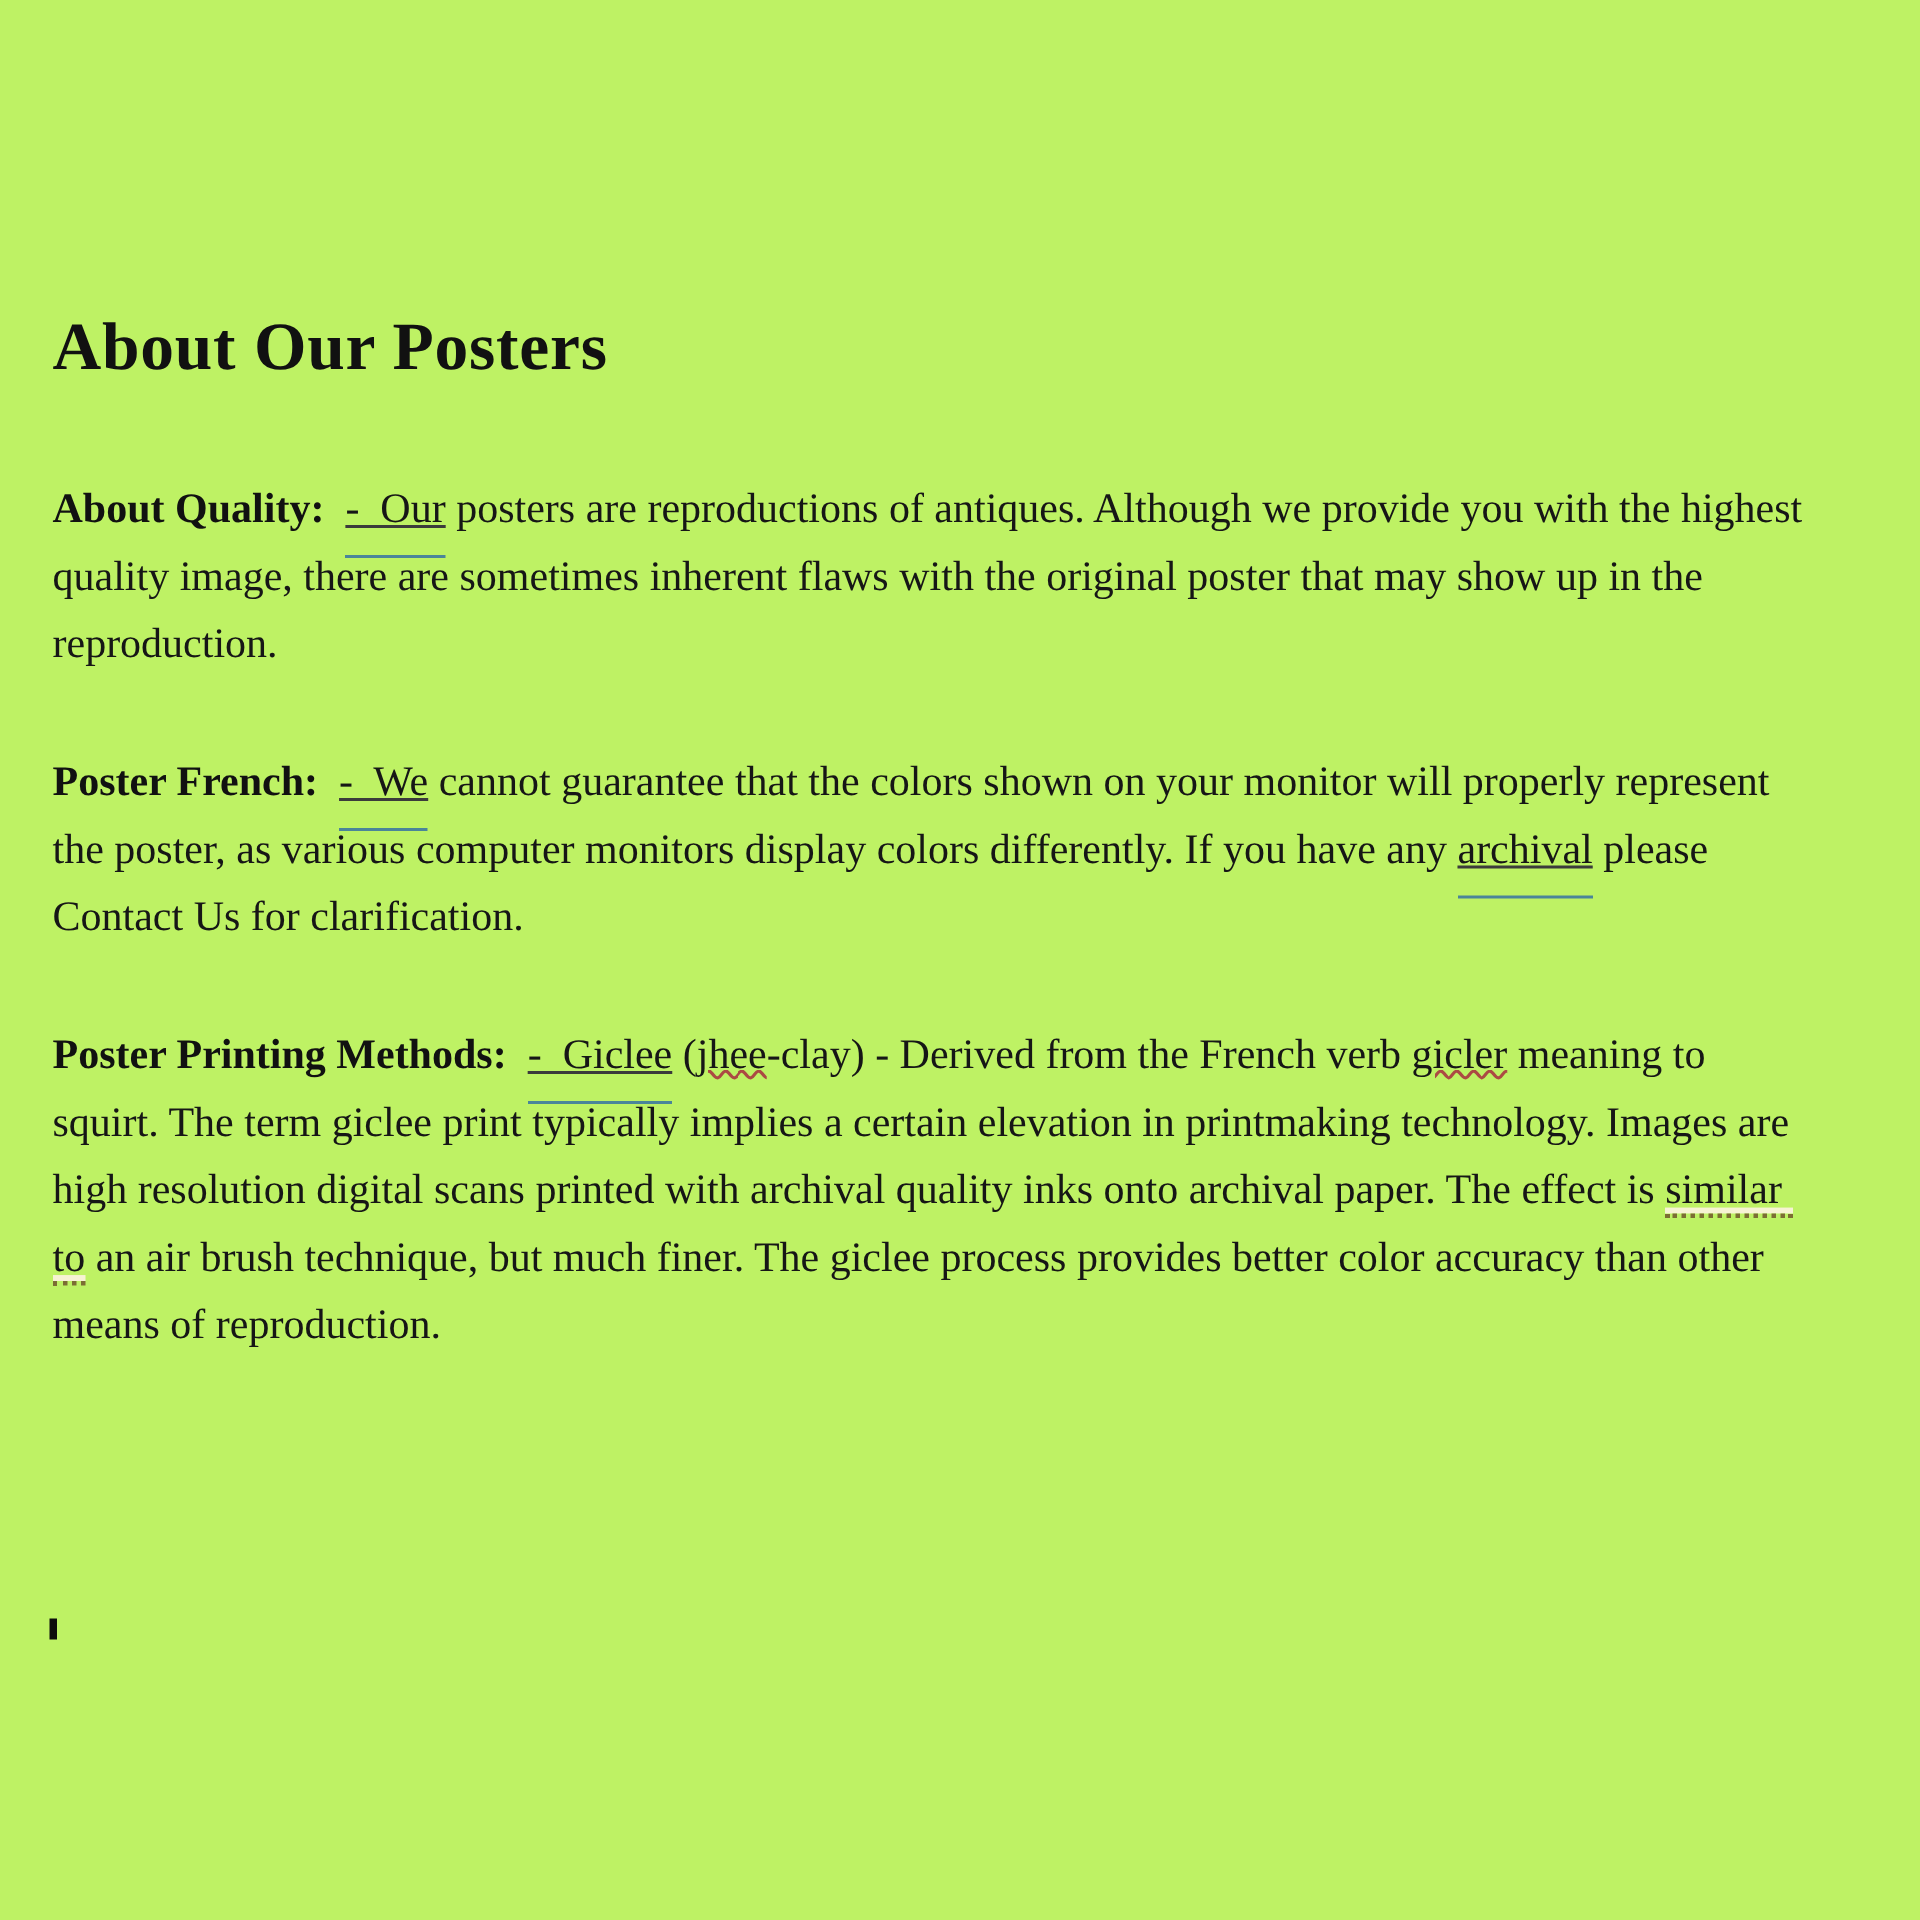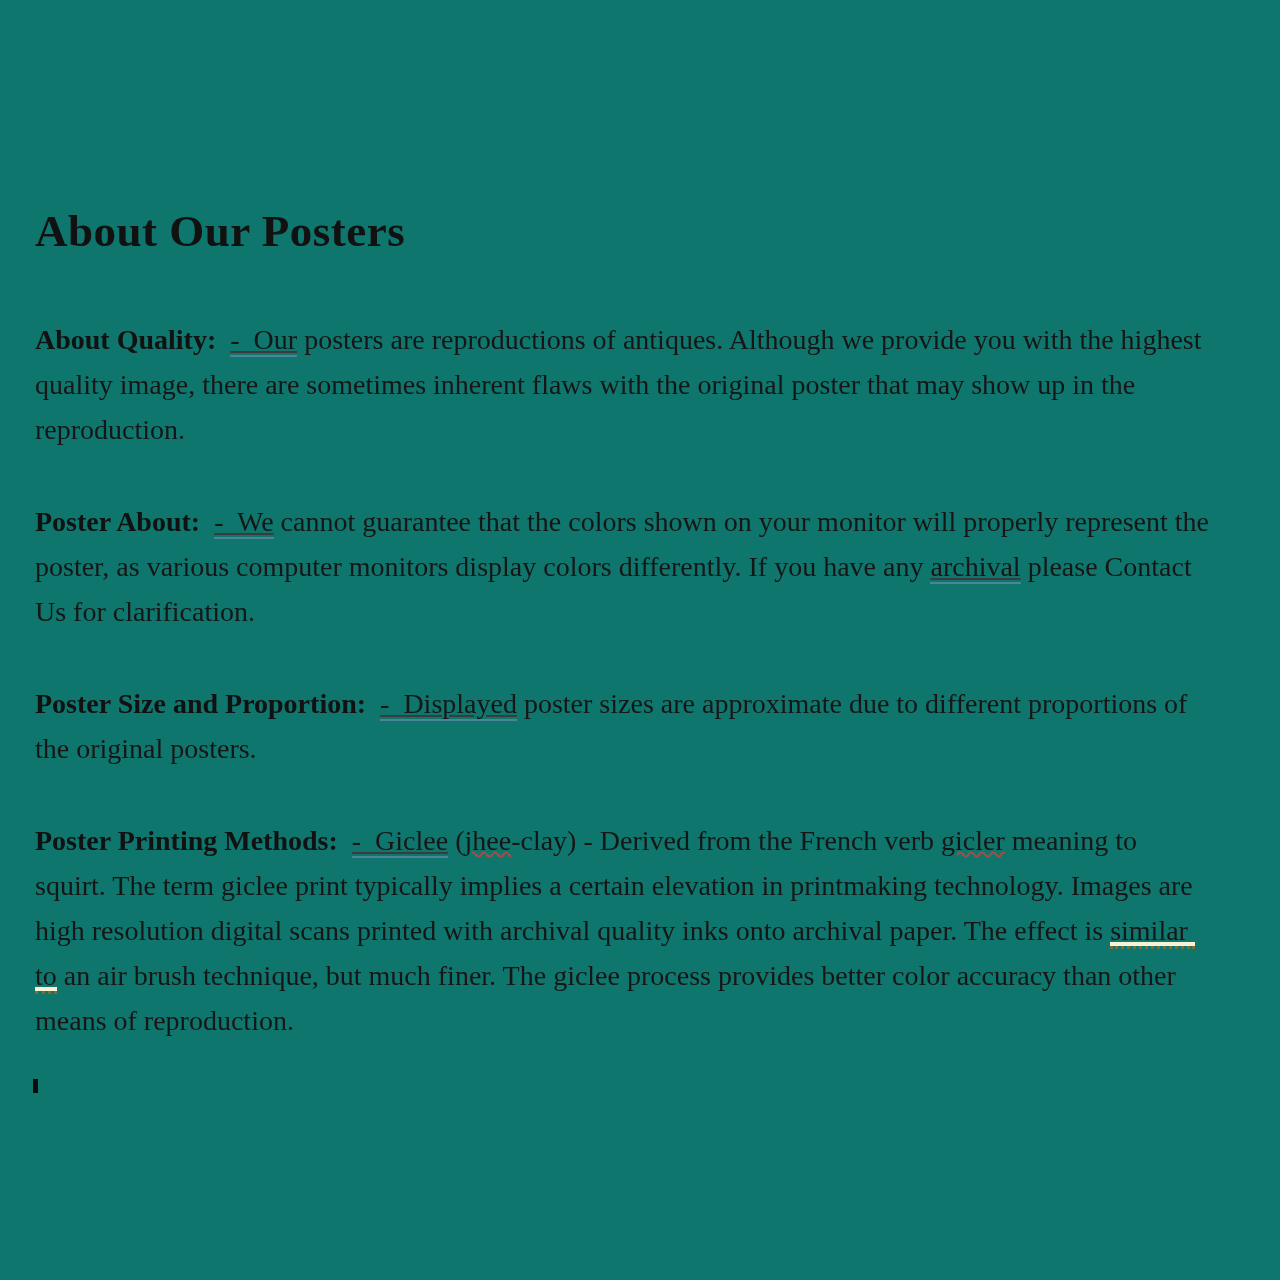--- a/index.html
+++ b/index.html
@@ -4,21 +4,21 @@
 <style>
   html, body {
     margin: 0;
     padding: 0;
     background: #ffffff;
   }
   .page {
     position: relative;
     width: 1280px;
     height: 1280px;
-    background: #0f766e;
+    background: #bef264;
     box-sizing: border-box;
     padding: 205px 70px 0 35px;
     font-family: "Liberation Serif", "DejaVu Serif", serif;
     color: #161616;
     overflow: hidden;
   }
   .page-title {
     font-size: 45px;
     font-weight: bold;
     letter-spacing: 0.5px;
@@ -32,21 +32,21 @@
     white-space: pre-wrap;
   }
   .seg-bold {
     font-weight: bold;
     color: #111111;
   }
   .seg-link {
     text-decoration: underline;
     text-decoration-color: #3b3b3b;
     border-bottom: 2px solid #4a8599;
-    padding-bottom: 0px;
+    padding-bottom: 15px;
     cursor: pointer;
   }
   .seg-spell {
     text-decoration: underline;
     text-decoration-style: wavy;
     text-decoration-color: #ab4a43;
     text-decoration-thickness: 2px;
   }
   .seg-dotted {
     border-bottom: 3px dotted #7c6e33;
@@ -61,18 +61,17 @@
     background: #0c0c0c;
   }
 </style>
 </head>
 <body>
 
 <div class="page">
   <h1 class="page-title">About Our Posters</h1>
   <div id="paragraphs">
       <p class="para"><span class="seg-bold">About Quality:</span><span>  </span><span class="seg-link">-  Our</span><span> posters are reproductions of antiques. Although we provide you with the highest quality image, there are sometimes inherent flaws with the original poster that may show up in the reproduction.</span></p>
-      <p class="para"><span class="seg-bold">Poster About:</span><span>  </span><span class="seg-link">-  We</span><span> cannot guarantee that the colors shown on your monitor will properly represent the poster, as various computer monitors display colors differently. If you have any </span><span class="seg-link">archival</span><span> please Contact Us for clarification.</span></p>
-      <p class="para"><span class="seg-bold">Poster Size and Proportion:</span><span>  </span><span class="seg-link">-  Displayed</span><span> poster sizes are approximate due to different proportions of the original posters.</span></p>
+      <p class="para"><span class="seg-bold">Poster French:</span><span>  </span><span class="seg-link">-  We</span><span> cannot guarantee that the colors shown on your monitor will properly represent the poster, as various computer monitors display colors differently. If you have any </span><span class="seg-link">archival</span><span> please Contact Us for clarification.</span></p>
       <p class="para"><span class="seg-bold">Poster Printing Methods:</span><span>  </span><span class="seg-link">-  Giclee</span><span> (</span><span class="seg-spell">jhee</span><span>-clay) - Derived from the French verb </span><span class="seg-spell">gicler</span><span> meaning to squirt. The term giclee print typically implies a certain elevation in printmaking technology. Images are high resolution digital scans printed with archival quality inks onto archival paper. The effect is </span><span class="seg-dotted">similar to</span><span> an air brush technique, but much finer. The giclee process provides better color accuracy than other means of reproduction.</span></p>
     </div>
   <div class="cursor-mark"></div>
 </div>
 
 </body></html>

